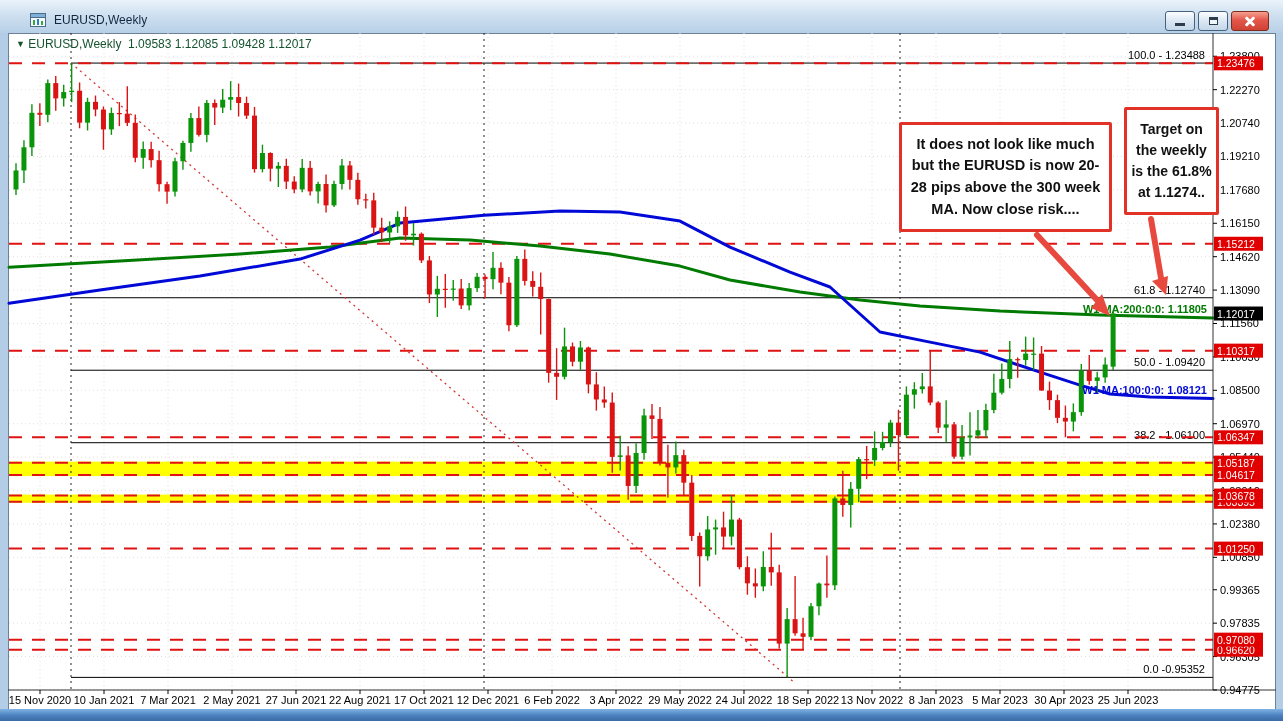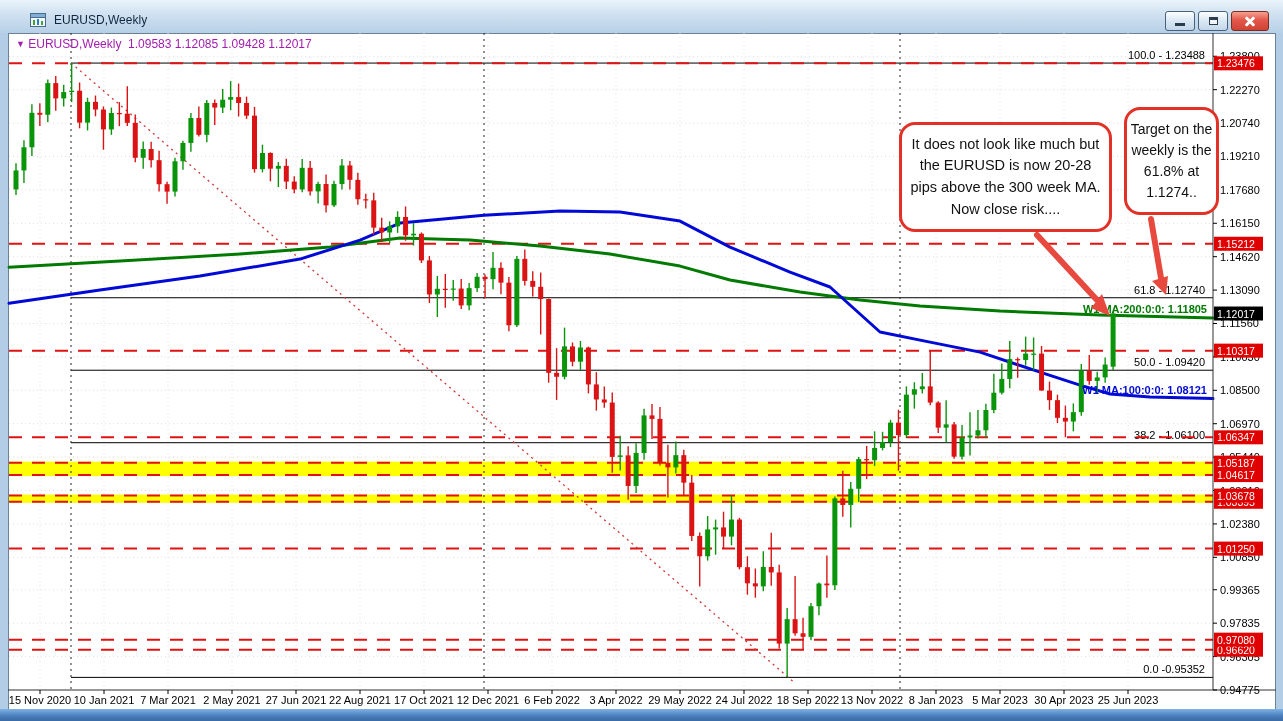--- a/index.html
+++ b/index.html
@@ -17,25 +17,25 @@
   .glyph-min{position:absolute;left:9px;bottom:4px;width:10px;height:3px;background:#2d3c4c;}
   .glyph-restore{position:absolute;left:10px;top:5px;width:9px;height:8px;
     border:1px solid #2d3c4c;border-top:3px solid #2d3c4c;box-sizing:border-box;background:#eef5fb;}
   .glyph-x1,.glyph-x2{position:absolute;left:12px;top:4px;width:12px;height:3px;background:#fff;border-radius:1px;}
   .glyph-x1{transform:translateY(4px) rotate(45deg);}
   .glyph-x2{transform:translateY(4px) rotate(-45deg);}
   #client{position:absolute;left:8px;top:33px;width:1268px;height:676px;background:#fff;}
   #frame-bottom{position:absolute;left:0;top:709px;width:1283px;height:12px;
     background:linear-gradient(180deg,#7fb2e4 0%,#4a80bd 55%,#3a6ba5 100%);}
   #chart-svg{position:absolute;left:0;top:0;width:1283px;height:721px;}
-  #legend{position:absolute;left:16px;top:37px;font-size:12px;color:#a21caf;white-space:pre;}
+  #legend{position:absolute;left:16px;top:37px;font-size:12px;color:#14532d;white-space:pre;}
   #legend .marker{font-size:9px;vertical-align:1px;}
-  .anno-box{position:absolute;background:#fff;border:3px solid #e23127;border-radius:16px;
+  .anno-box{position:absolute;background:#fff;border:3px solid #e23127;border-radius:2px;
     display:flex;align-items:center;justify-content:center;text-align:center;
-    font-weight:normal;color:#111;box-sizing:border-box;z-index:5;}
+    font-weight:bold;color:#111;box-sizing:border-box;z-index:5;}
   #anno-box-1{left:899px;top:122px;width:213px;height:110px;font-size:14.5px;line-height:1.5;padding:2px 7px;}
   #anno-box-2{left:1124px;top:107px;width:95px;height:108px;font-size:14px;line-height:1.5;padding:2px 3px;}
 </style>
 </head>
 <body>
 
 <div id="frame-top">
   <svg id="title-icon" viewBox="0 0 16 16">
     <rect x="0.5" y="1.5" width="15" height="13" fill="#f4f9fd" stroke="#4a6b8a"></rect>
     <rect x="0.5" y="1.5" width="15" height="4" fill="#7fb0d8" stroke="#4a6b8a"></rect>

